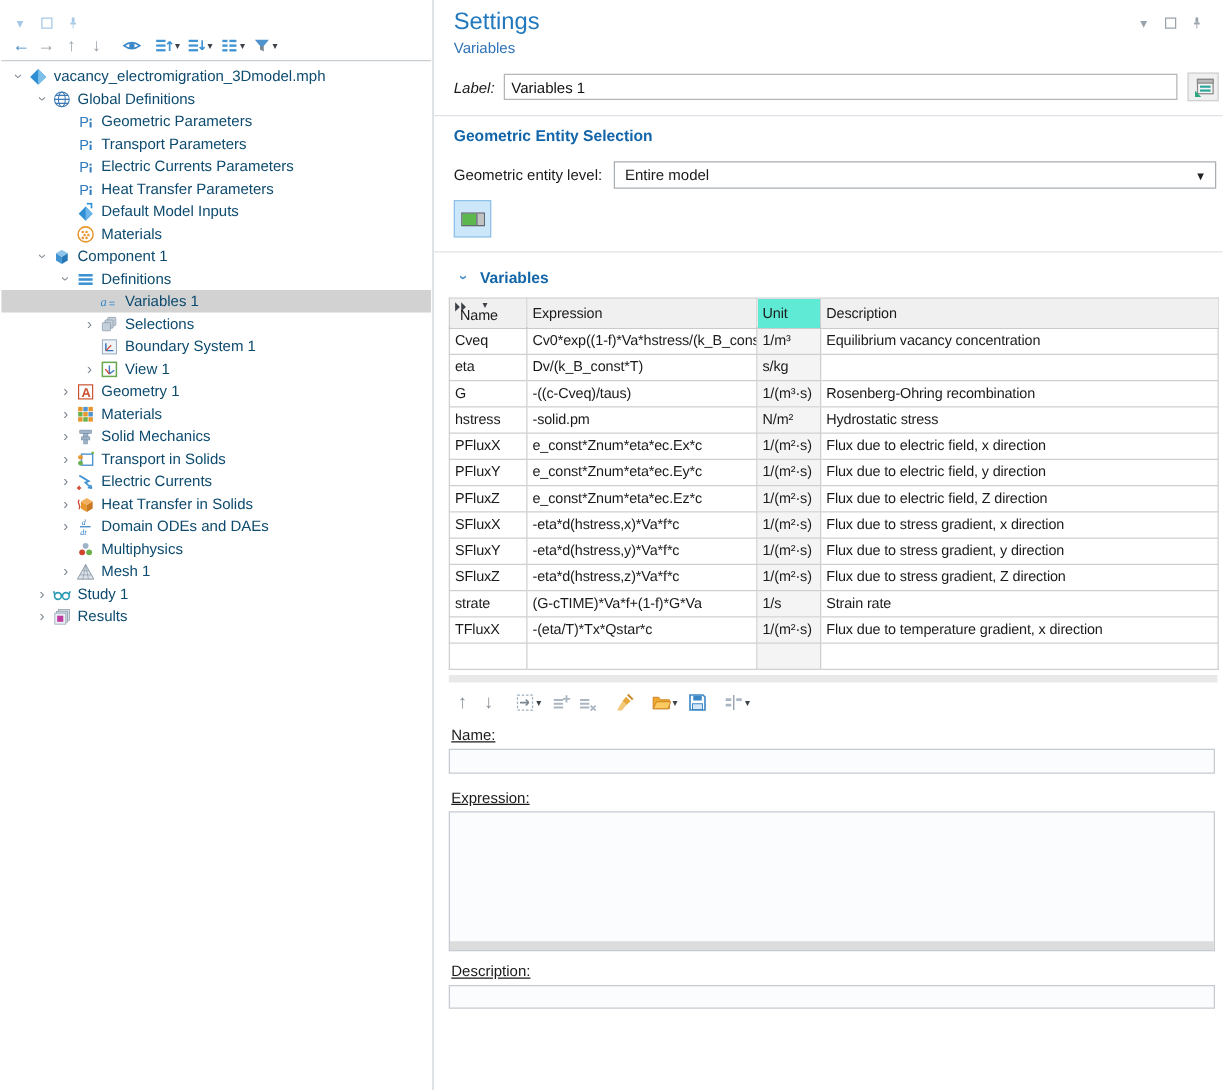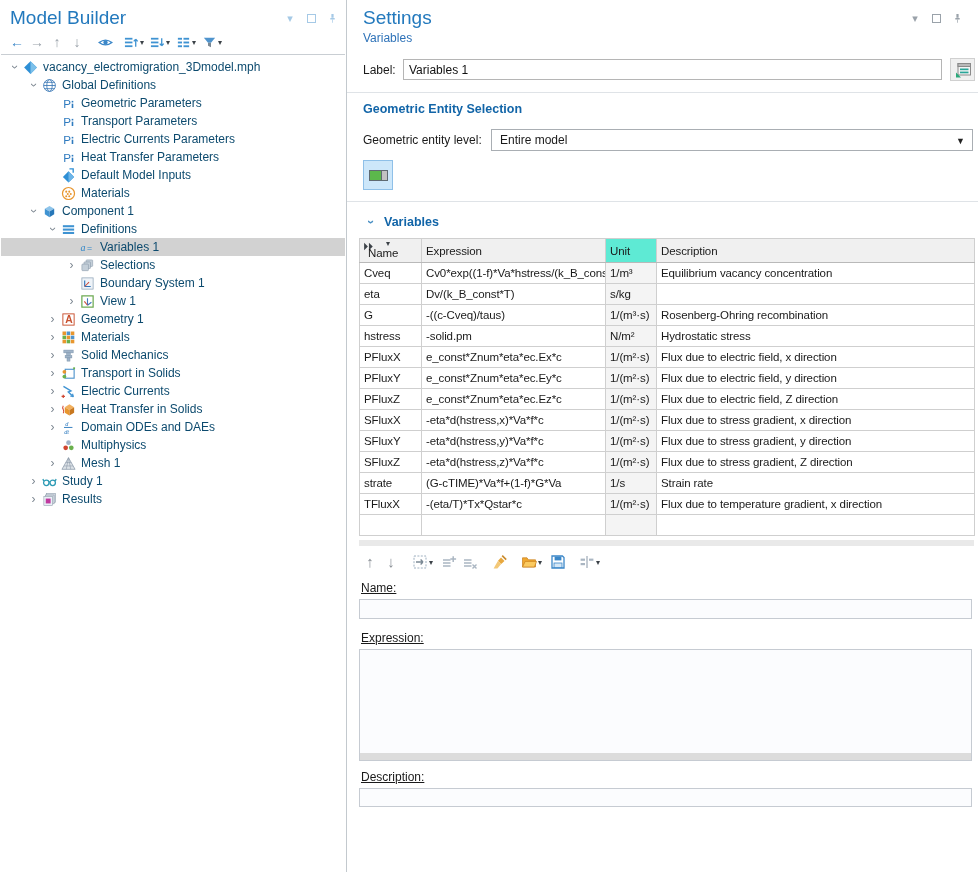--- a/index.html
+++ b/index.html
@@ -51,21 +51,21 @@
   .tree-label { color:#0c4a6e; }
 
   
   .settings { flex:1; background:#fff; display:flex; flex-direction:column;
               padding:6px 3px 0 12px; position:relative; }
   .settings-head { display:flex; align-items:flex-start; padding-right:12px; }
   .settings-title { font-size:19px; color:#2379bd; flex:1; line-height:24px; padding-left:4px; }
   .settings-sub { color:#2e72b8; padding-left:4px; margin-top:1px; }
 
   .label-row { display:flex; align-items:center; margin-top:13px; padding-left:4px; }
-  .label-row .lbl { width:40px; }
+  .label-row .lbl { width:40px;font-style:italic; }
   .label-input { flex:1; height:21px; border:1px solid #b5b5b5; padding:0 5px; margin-right:8px;
     font-family:"Liberation Sans",sans-serif; font-size:12px; background:#fff; color:#111; }
   .icon-btn { width:25px; height:23px; background:#f0f0f0; border:1px solid #d0d0d0;
     display:flex; align-items:center; justify-content:center; }
   .icon-btn svg { width:18px; height:18px; }
 
   .divider { border-top:1px solid #dfe3e7; margin:11px -3px 0 -12px; }
 
   .section-title { color:#1265a8; font-weight:bold; font-size:12.5px; margin-top:9px; padding-left:4px; }
 
@@ -116,21 +116,20 @@
     font-family:"Liberation Sans",sans-serif; font-size:12px; padding:2px 4px; }
   .expr-scroll { height:7px; background:#dcdcdc; }
 </style>
 </head>
 <body>
 
 <div class="app">
 
   <div class="left-panel">
     <div class="panel-header">
-      <div class="panel-title">Model Builder</div>
       <div class="win-controls blue">
         <span class="wc">▾</span>
         <span class="wc">
             <span class="sq"></span>
           </span>
         <span class="wc">
           <svg viewBox="0 0 16 16" width="11" height="11">
               <path d="M6.4 1.5 h3.2 v5.5 h-3.2z M4.8 7.2 h6.4 v2.4 h-6.4z M7.5 9.8 h1 v4.5 h-1z" fill="currentColor"></path>
             </svg>
         </span>

